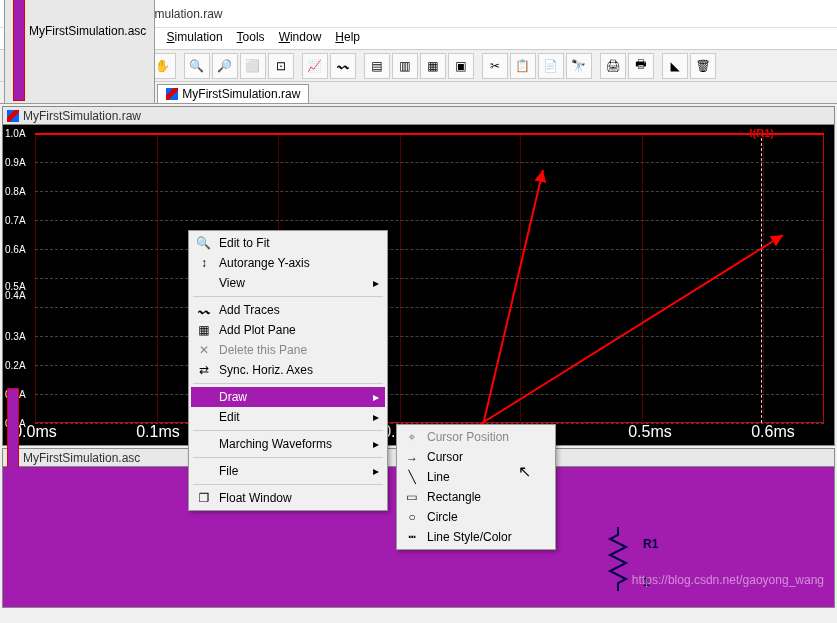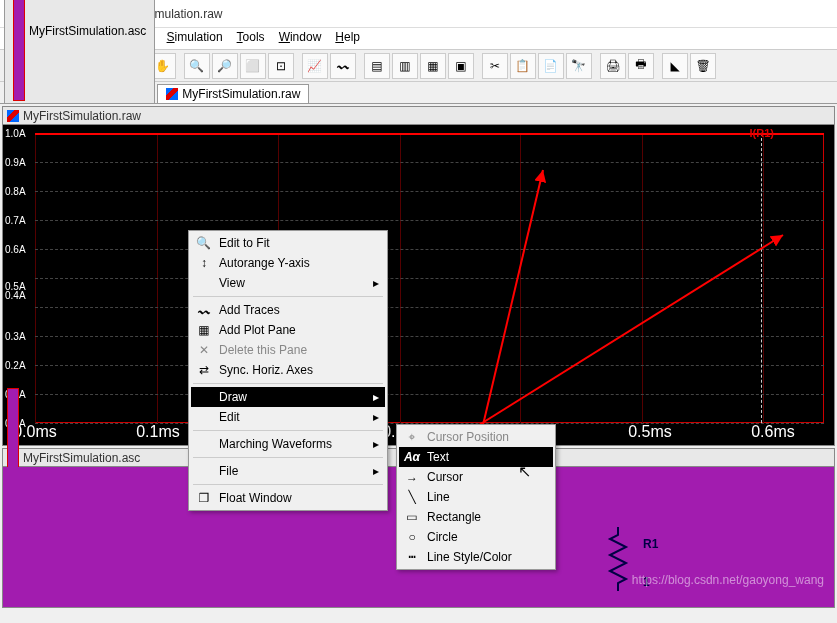--- a/index.html
+++ b/index.html
@@ -34,21 +34,21 @@
 .border { position:absolute; left:0; right:0; top:0; bottom:0; border:1px solid #c00; }
 .ylabel { position:absolute; left:2px; color:#fff; font-size:10px; transform:translateY(-50%); }
 .xlabel { position:absolute; bottom:4px; color:#fff; font-size:16px; transform:translateX(-50%); }
 .trace-label { position:absolute; top:2px; right:60px; color:#d00; font-size:11px; font-weight:bold; }
 .annotation { position:absolute; top:24px; left:480px; color:#0d0; font-size:12px; font-weight:bold; }
 
 .sch { background: #a21caf; height: 140px; position: relative; }
 
 .ctxmenu { position:absolute; background:#f0f0f0; border:1px solid #999; box-shadow:2px 2px 4px rgba(0,0,0,0.3); padding:2px; min-width:200px; z-index:100; }
 .ctxmenu .mi { display:flex; align-items:center; padding:3px 24px 3px 28px; position:relative; cursor:default; font-size:12px; }
-.ctxmenu .mi.highlighted { background:#000000; color:#fff; }
+.ctxmenu .mi.highlighted { background:#a21caf; color:#fff; }
 .ctxmenu .mi .micon { position:absolute; left:4px; width:18px; text-align:center; font-size:12px; }
 .ctxmenu .mi.disabled { color:#888; }
 .ctxmenu .mi .arrow { position:absolute; right:6px; }
 .ctxmenu .sep { height:1px; background:#ccc; margin:3px 2px; }
 
 .watermark { position:absolute; right:10px; bottom:20px; color:rgba(255,255,255,0.5); font-size:12px; }
 
 svg.arrows { position:absolute; left:0; top:0; pointer-events:none; }
 .cursor-ptr { position:absolute; font-size:16px; color:#000; z-index:200; }
 </style>
@@ -253,24 +253,20 @@
       <span class="micon">❐</span>
       <span>Float Window</span>
     </div>
 </div>
 
 <div class="ctxmenu" style="left:396px; top:424px; min-width:160px;">
   <div class="mi disabled">
       <span class="micon">⌖</span>
       <span>Cursor Position</span>
     </div>
-  <div class="mi highlighted">
-      <span class="micon" style="font-style:italic;font-weight:bold;">Aα</span>
-      <span>Text</span>
-    </div>
   <div class="mi">
       <span class="micon">→</span>
       <span>Cursor</span>
     </div>
   <div class="mi">
       <span class="micon">╲</span>
       <span>Line</span>
     </div>
   <div class="mi">
       <span class="micon">▭</span>

